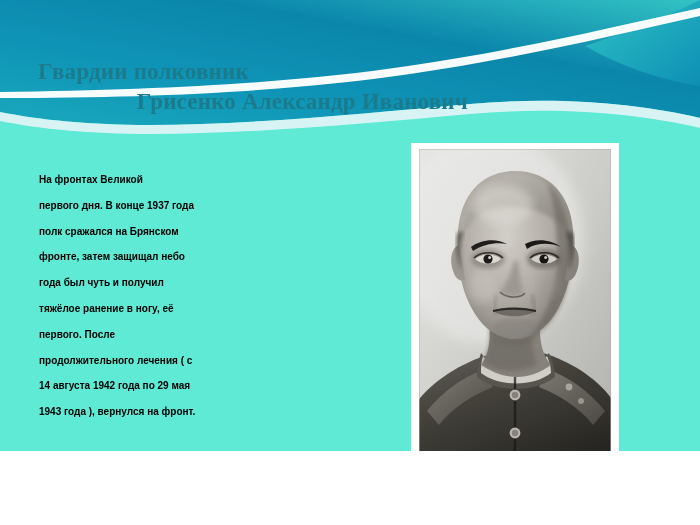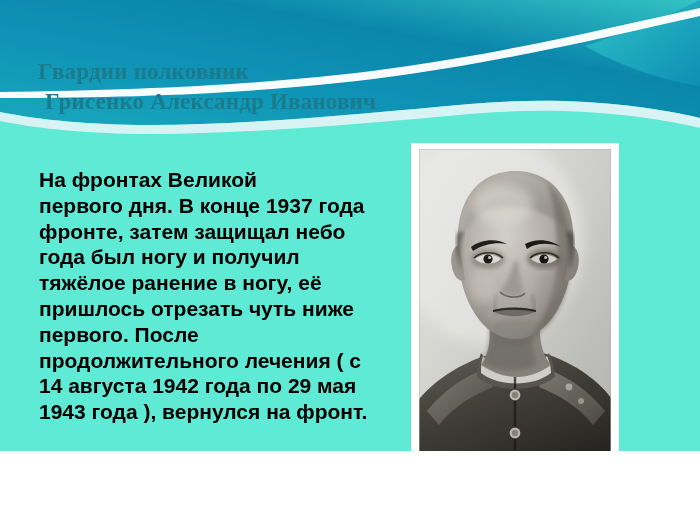--- a/index.html
+++ b/index.html
@@ -37,33 +37,33 @@
   }
   .title-line {
     font-family: "Liberation Serif", serif;
     font-weight: bold;
     font-size: 23px;
     line-height: 30px;
     color: #1b7b8c;
     letter-spacing: 0.2px;
     white-space: nowrap;
   }
-  .title-line.indent { padding-left: 7px; }
+  .title-line.indent { padding-left: 7px; text-align: right; }
 
   
   .body-text {
     position: absolute;
     left: 39px;
     top: 167px;
     width: 330px;
   }
   .body-line {
     font-family: "Liberation Sans", sans-serif;
     font-weight: bold;
-    font-size: 21px;
+    font-size: 10px;
     line-height: 25.8px;
     color: #000000;
     white-space: nowrap;
   }
 
   
   .portrait {
     position: absolute;
     left: 411px;
     top: 143px;
@@ -130,24 +130,24 @@
   </div>
 
   <div class="title-block">
     <div class="title-line">Гвардии полковник</div>
     <div class="title-line indent"> Грисенко Александр Иванович</div>
   </div>
 
   <div class="body-text">
     <div class="body-line">На фронтах Великой</div>
     <div class="body-line">первого дня. В конце 1937 года</div>
+    <div class="body-line">полк сражался на Брянском</div>
     <div class="body-line">фронте, затем защищал небо</div>
-    <div class="body-line">года был ногу и получил</div>
+    <div class="body-line">года был чуть и получил</div>
     <div class="body-line">тяжёлое ранение в ногу, её</div>
-    <div class="body-line">пришлось отрезать чуть ниже</div>
     <div class="body-line">первого. После</div>
     <div class="body-line">продолжительного лечения  ( с</div>
     <div class="body-line">14 августа 1942 года по 29 мая</div>
     <div class="body-line">1943 года ), вернулся на фронт.</div>
   </div>
 
   <div class="portrait">
     <div class="portrait-inner">
       <svg width="192" height="322" viewBox="0 0 192 322" xmlns="http://www.w3.org/2000/svg" preserveAspectRatio="none">
         <defs>

